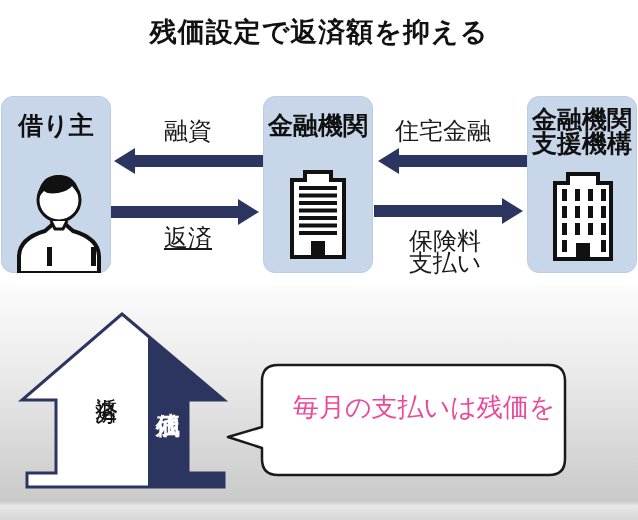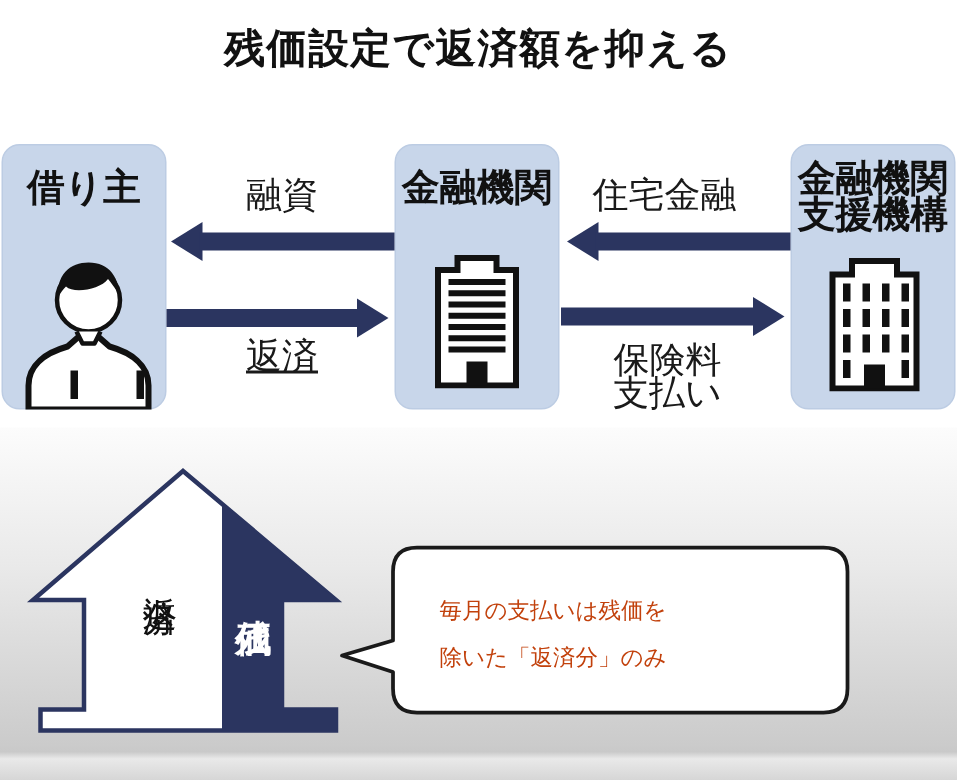--- a/index.html
+++ b/index.html
@@ -46,21 +46,21 @@
   }
   
   .v-label{
     position:absolute;writing-mode:vertical-rl;text-orientation:upright;
     letter-spacing:2px;
   }
   .v-repay{left:92px;top:379px;font-size:23px;color:#111;}
   .v-residual{left:152px;top:393px;font-size:24px;font-weight:bold;color:#ffffff;}
   
   .callout-text{
-    left:293px;top:392px;font-size:15px;line-height:31px;color:#c2410c;white-space:nowrap;
+    left:293px;top:392px;font-size:26px;line-height:31px;color:#ec4899;white-space:nowrap;
   }
 </style>
 </head>
 <body>
 
 <div id="stage">
 
   <div class="abs title">残価設定で返済額を抑える</div>
 
   <div class="abs entity-box" style="left:1px;">
@@ -143,16 +143,15 @@
     <path d="M133 33 L209 97 H173 V170 H209 V184 H133 Z" fill="#2b3560"></path>
   </svg>
   <div class="v-label v-repay">返済分</div>
   <div class="v-label v-residual">残価</div>
 
   <svg class="abs" style="left:222px;top:358px;" width="350" height="122" viewBox="0 0 350 122">
     <path d="M56 7 H327 Q343 7 343 23 V101 Q343 117 327 117 H56 Q40 117 40 101 V90 L6 79 L40 69 V23 Q40 7 56 7 Z" fill="#ffffff" stroke="#1a1a1a" stroke-width="2.5" stroke-linejoin="round"></path>
   </svg>
   <div class="abs callout-text">
     <div>毎月の支払いは残価を</div>
-    <div>除いた「返済分」のみ</div>
   </div>
 
 </div>
 
 </body></html>

